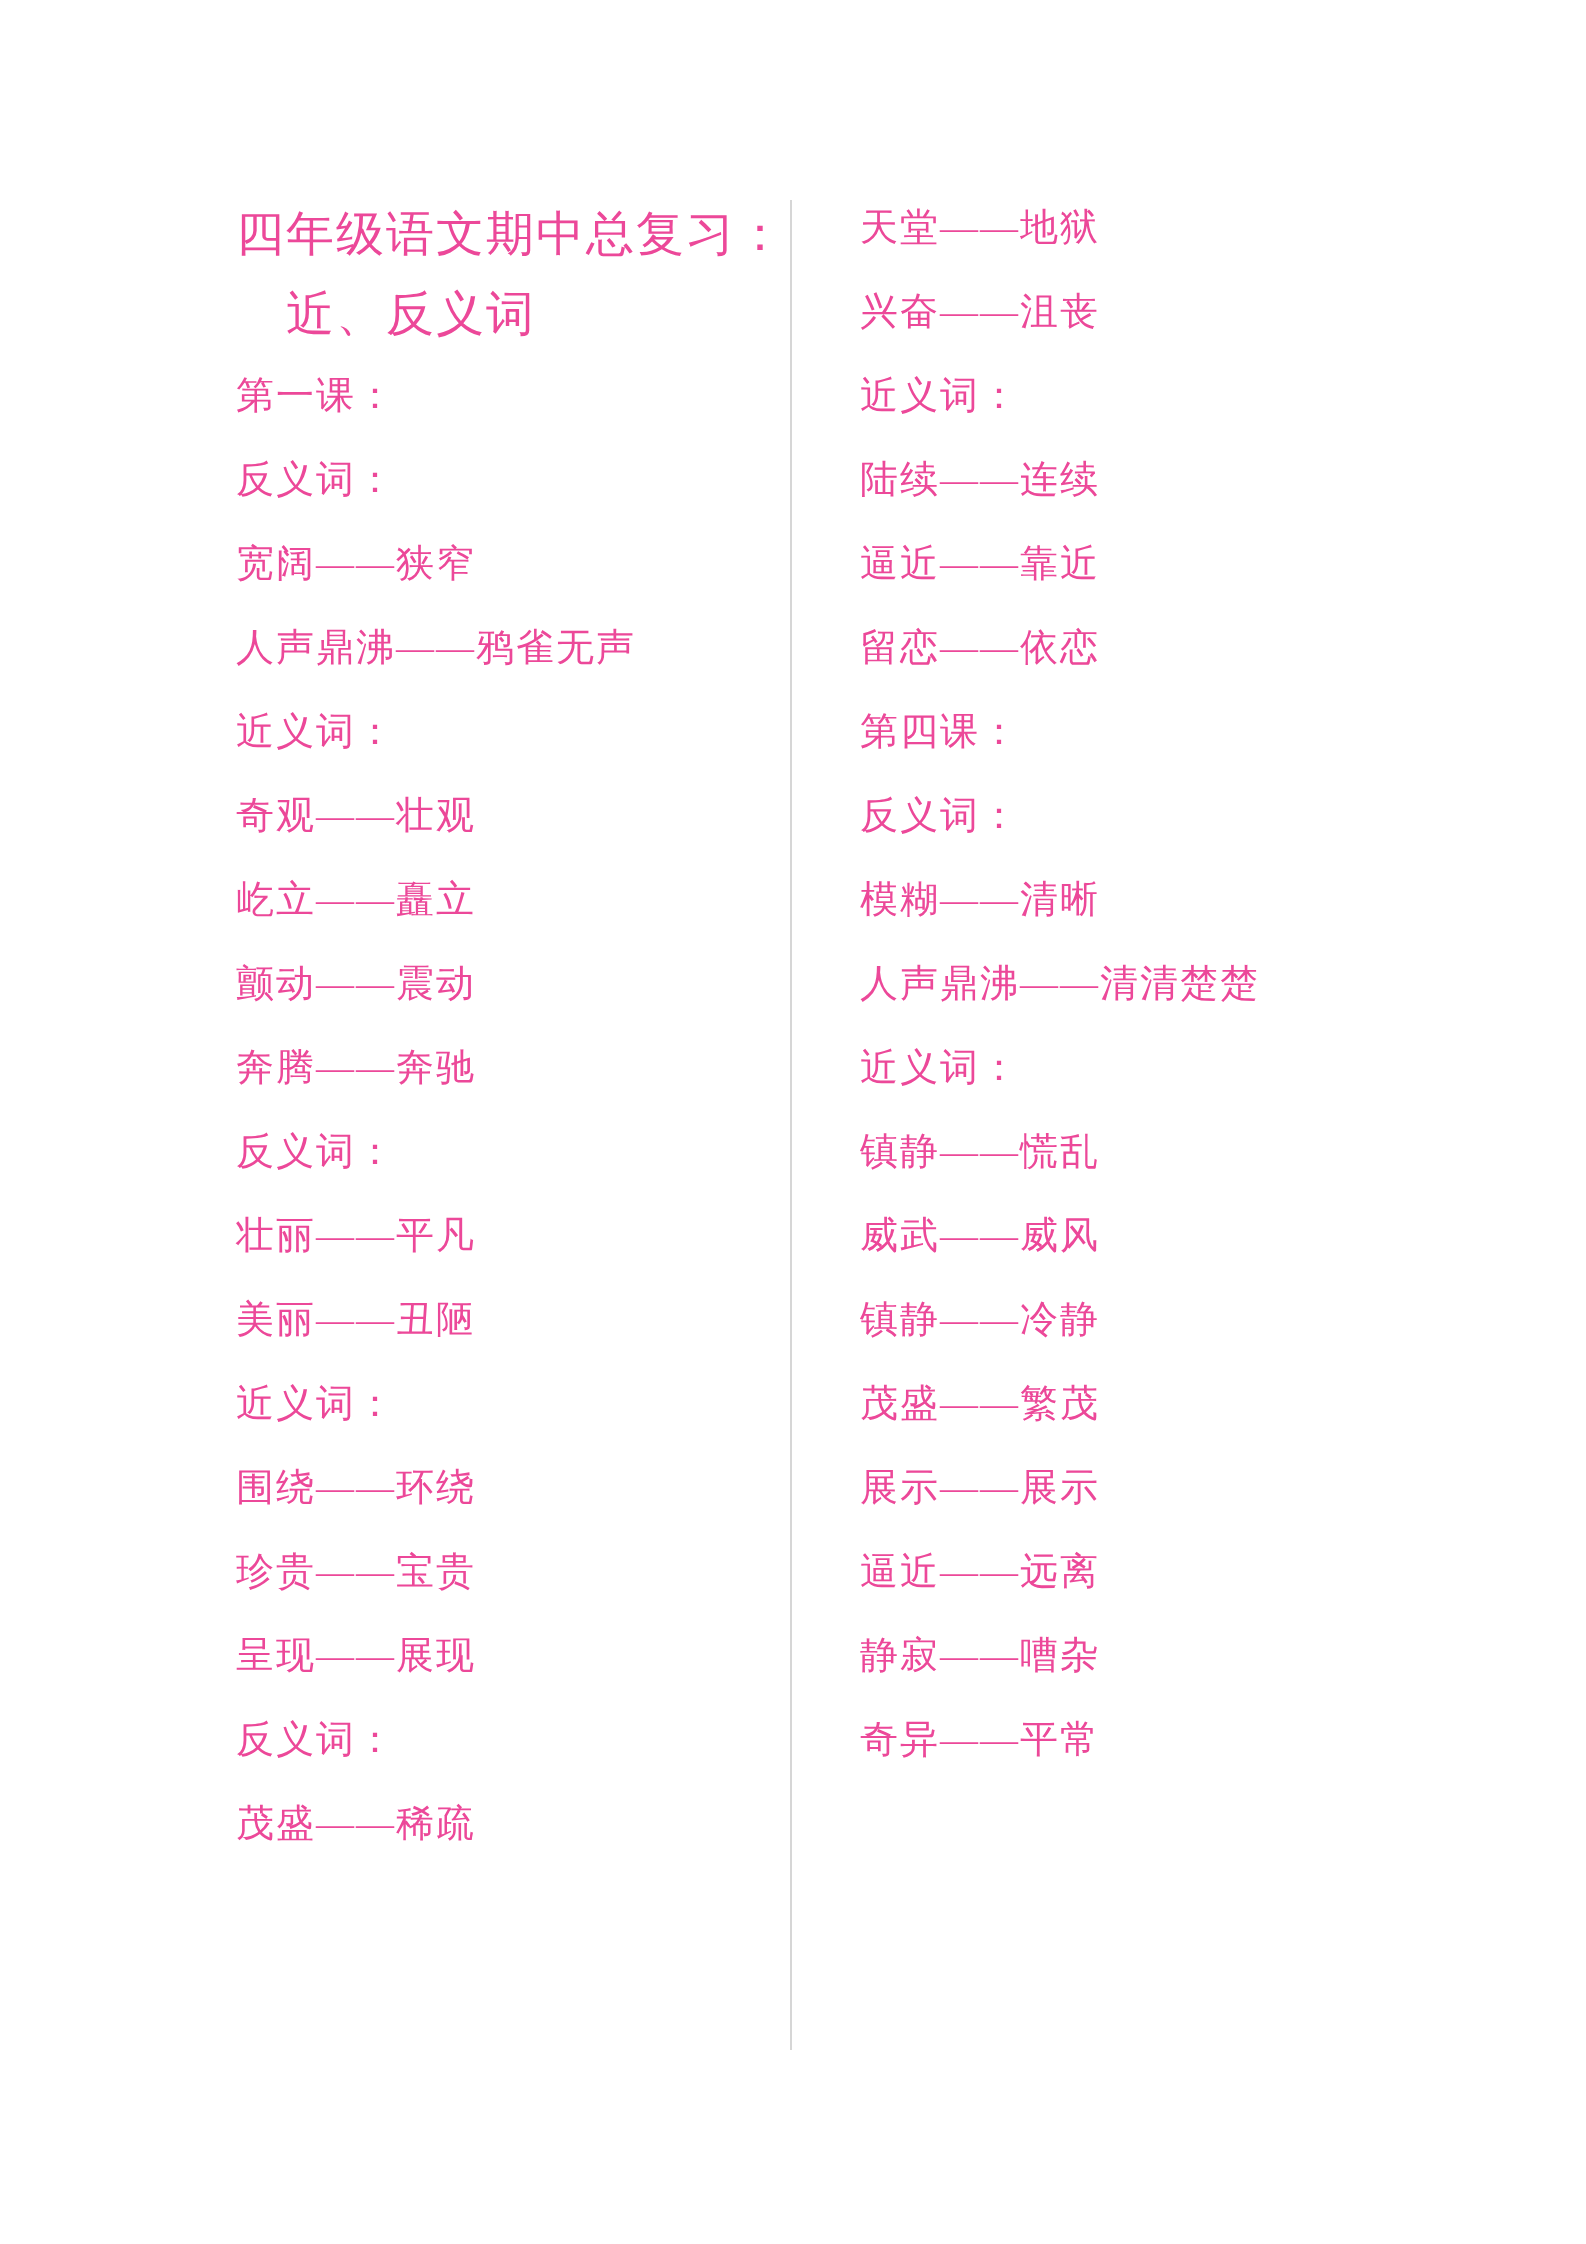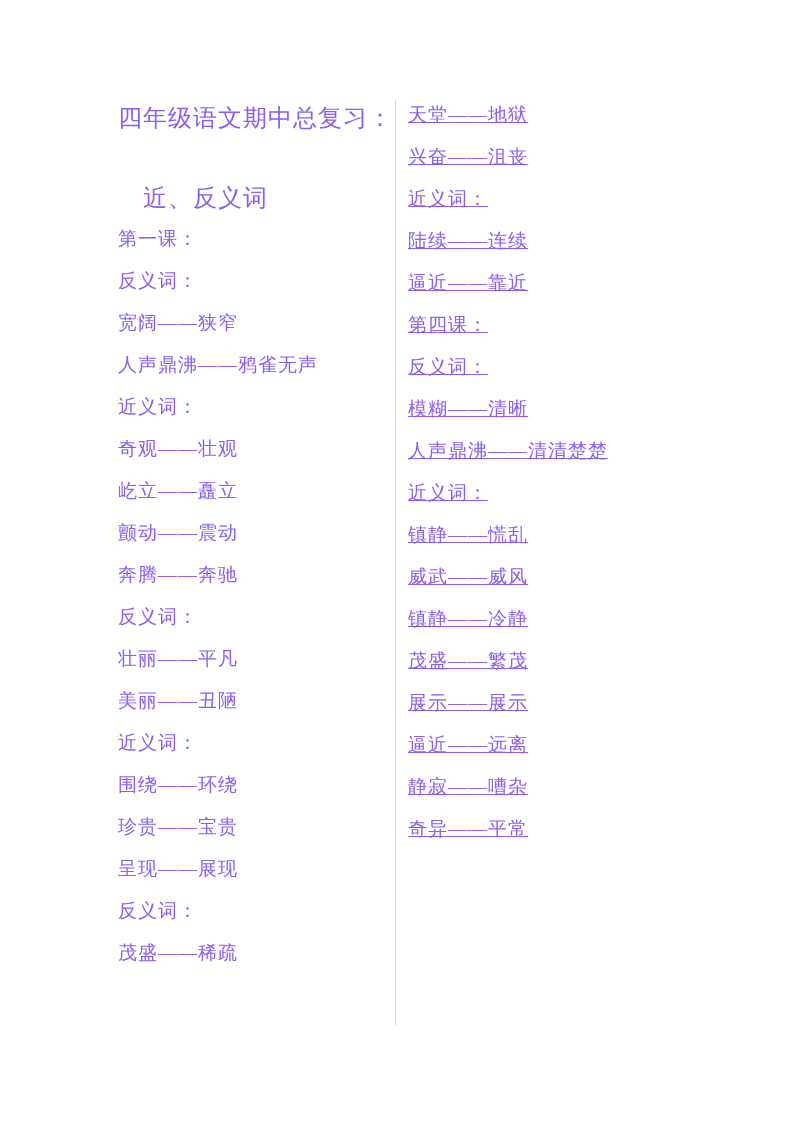--- a/index.html
+++ b/index.html
@@ -6,53 +6,51 @@
     margin: 0;
     padding: 0;
     background: #ffffff;
   }
   .page {
     position: relative;
     width: 793px;
     height: 1122px;
     background: #ffffff;
     font-family: "Liberation Serif", "DejaVu Serif", serif;
-    color: #8b5cf6;
+    color: #ec4899;
     overflow: hidden;
   }
   .column-divider {
     position: absolute;
     left: 395px;
     top: 100px;
     width: 1px;
     height: 925px;
     background: #d6d6d6;
   }
   .col-left {
     position: absolute;
     left: 118px;
     top: 98px;
     width: 270px;
   }
   .col-right {
     position: absolute;
-    left: 408px;
+    left: 430px;
     top: 94px;
     width: 290px;
-    text-decoration: underline;
   }
   .doc-title {
     font-size: 24px;
     line-height: 40px;
     letter-spacing: 1px;
     white-space: nowrap;
   }
   .doc-title .indent {
     padding-left: 25px;
-    margin-top: 40px;
   }
   .text-line {
     font-size: 19px;
     line-height: 42px;
     letter-spacing: 1px;
     white-space: nowrap;
   }
 </style>
 </head>
 <body>
@@ -85,20 +83,21 @@
     <div class="text-line">反义词：</div>
     <div class="text-line">茂盛——稀疏</div>
   </div>
 
   <div class="col-right">
     <div class="text-line">天堂——地狱</div>
     <div class="text-line">兴奋——沮丧</div>
     <div class="text-line">近义词：</div>
     <div class="text-line">陆续——连续</div>
     <div class="text-line">逼近——靠近</div>
+    <div class="text-line">留恋——依恋</div>
     <div class="text-line">第四课：</div>
     <div class="text-line">反义词：</div>
     <div class="text-line">模糊——清晰</div>
     <div class="text-line">人声鼎沸——清清楚楚</div>
     <div class="text-line">近义词：</div>
     <div class="text-line">镇静——慌乱</div>
     <div class="text-line">威武——威风</div>
     <div class="text-line">镇静——冷静</div>
     <div class="text-line">茂盛——繁茂</div>
     <div class="text-line">展示——展示</div>

